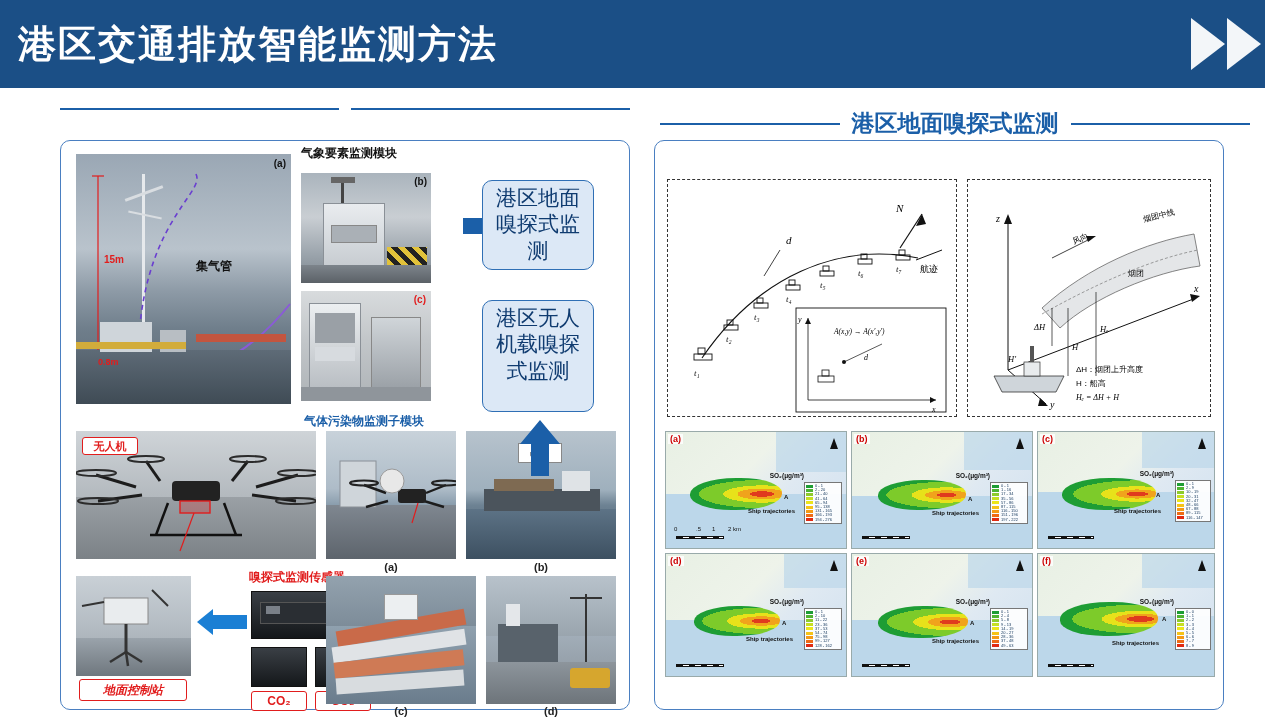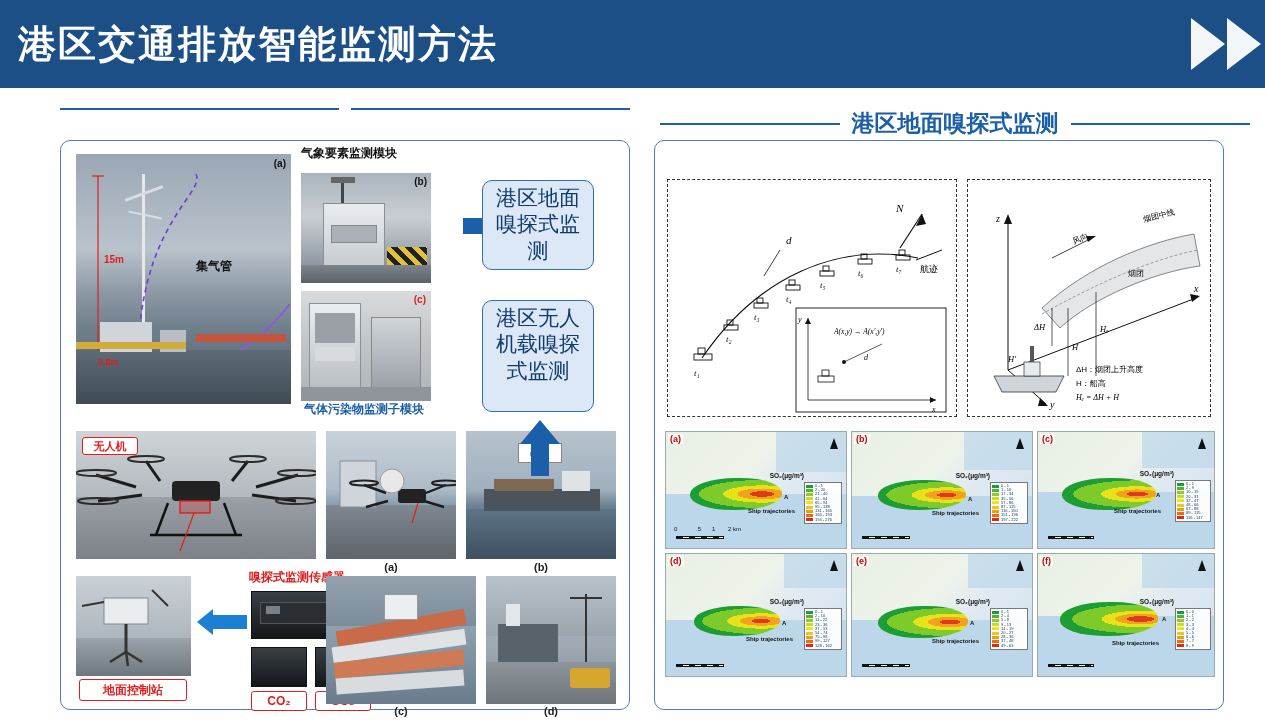--- a/index.html
+++ b/index.html
@@ -276,21 +276,21 @@
   <div class="ov" style="position:absolute; left:240px; top:4px; font-size:12px; color:#111; font-weight:bold;">气象要素监测模块</div>
 
   <div class="ph photo-room" style="left:240px; top:150px; width:130px; height:110px;">
     <div class="ov" style="left:8px; top:12px; width:52px; height:86px; background:linear-gradient(#eceff1,#b9bec3); border:1px solid #8a9097;"></div>
     <div class="ov" style="left:14px; top:22px; width:40px; height:30px; background:#9aa0a6;"></div>
     <div class="ov" style="left:14px; top:56px; width:40px; height:14px; background:#d7dbdf;"></div>
     <div class="ov" style="left:70px; top:26px; width:50px; height:72px; background:linear-gradient(#d0d5d9,#9ba1a7); border:1px solid #888;"></div>
     <div class="ov" style="left:0; top:96px; width:130px; height:14px; background:#8f959b;"></div>
     <div class="ph-label" style="right:5px; top:3px; color:#e11d1d;">(c)</div>
   </div>
-  <div class="ov" style="position:absolute; left:243px; top:262px; width:120px; font-size:12px; color:#1b5fa8; font-weight:bold; line-height:1.15;">气体污染物监测子模块</div>
+  <div class="ov" style="position:absolute; left:243px; top:274px; width:120px; font-size:12px; color:#1b5fa8; font-weight:bold; line-height:1.15;">气体污染物监测子模块</div>
 
   <div class="ph photo-drone" style="left:15px; top:290px; width:240px; height:128px;">
     <div class="ov" style="left:0; top:0; width:240px; height:66px; background:linear-gradient(#cfd4d8,#b3b9be);"></div>
     <div class="ov" style="left:0; top:66px; width:240px; height:62px; background:linear-gradient(#9aa0a5,#7b8186);"></div>
     <svg class="ov" style="left:0;top:0" width="240" height="128">
       <g stroke="#1c1c1c" stroke-width="3" fill="none">
         <line x1="60" y1="56" x2="20" y2="44"></line>
           <line x1="180" y1="56" x2="222" y2="44"></line>
         <line x1="66" y1="64" x2="22" y2="70"></line>
           <line x1="176" y1="64" x2="220" y2="70"></line>
@@ -352,21 +352,21 @@
     <svg class="ov" style="left:0;top:0" width="115" height="100">
       <rect x="28" y="22" width="44" height="26" fill="#e9ecee" stroke="#888"></rect>
       <line x1="50" y1="48" x2="50" y2="76" stroke="#333" stroke-width="3"></line>
       <line x1="34" y1="86" x2="50" y2="76" stroke="#333" stroke-width="2.5"></line>
       <line x1="66" y1="86" x2="50" y2="76" stroke="#333" stroke-width="2.5"></line>
       <line x1="50" y1="76" x2="52" y2="90" stroke="#333" stroke-width="2.5"></line>
       <line x1="76" y1="14" x2="92" y2="30" stroke="#333" stroke-width="2"></line>
       <line x1="6" y1="30" x2="28" y2="26" stroke="#333" stroke-width="2"></line>
     </svg>
   </div>
-  <div class="red-box" style="left:18px; top:538px; width:108px; height:22px; font-size:12px;">地面控制站</div>
+  <div class="red-box" style="left:18px; top:538px; width:108px; height:22px; font-size:12px;font-style:italic;">地面控制站</div>
 
   <svg class="ov" style="position:absolute; left:134px; top:468px;" width="52" height="26">
     <path d="M52 6 L52 20 L18 20 L18 26 L2 13 L18 0 L18 6 Z" fill="#1b7fd4"></path>
   </svg>
 
   <div class="red-label" style="left:188px; top:428px; font-size:12px;">嗅探式监测传感器</div>
   <div class="ph photo-box" style="left:190px; top:450px; width:120px; height:48px; border:1px solid #111;">
     <div class="ov" style="left:8px; top:10px; width:100px; height:22px; background:#2a2e33; border:1px solid #555;"></div>
     <div class="ov" style="left:14px; top:14px; width:14px; height:8px; background:#7a8088;"></div>
   </div>

